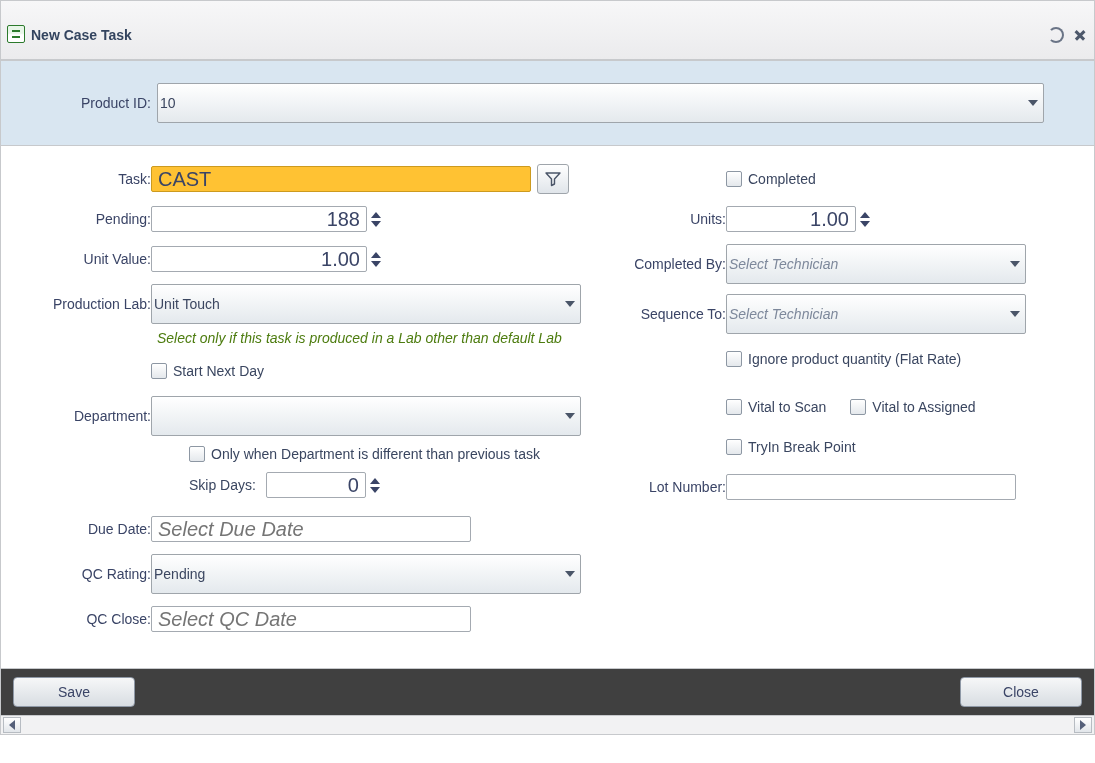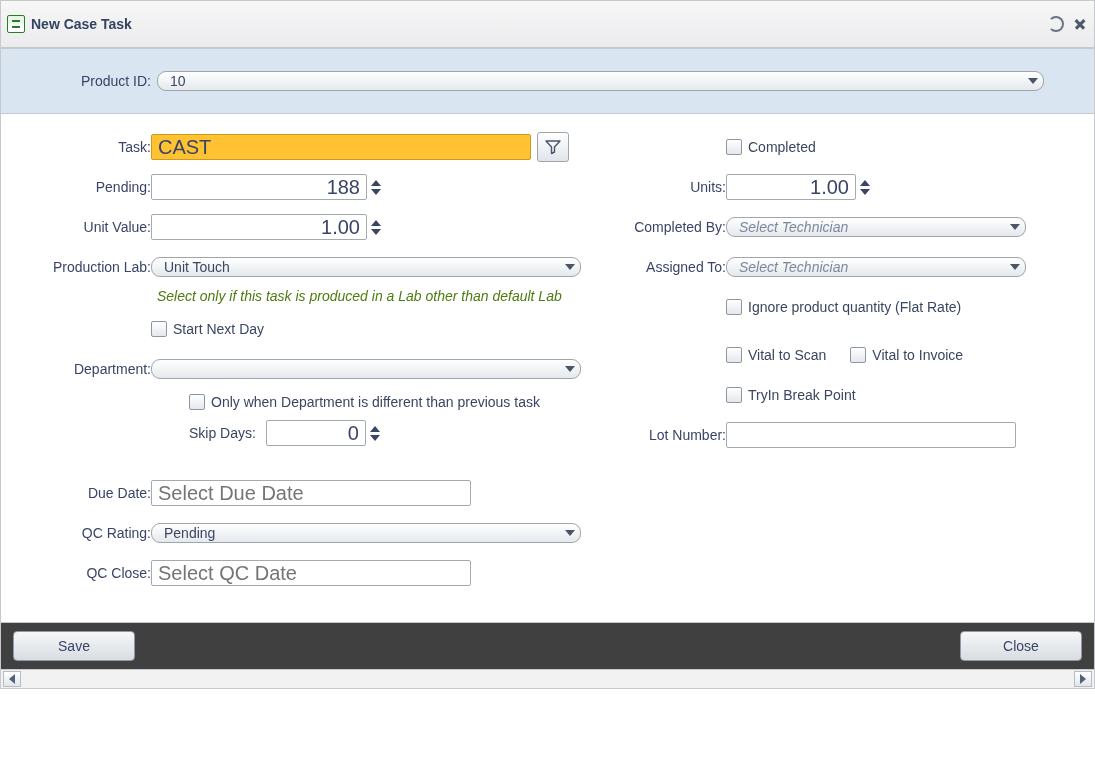--- a/index.html
+++ b/index.html
@@ -1,48 +1,48 @@
 <!DOCTYPE html>
 <html><head>
 <meta charset="utf-8">
 <style>
   html,body{margin:0;padding:0;font-family:"Segoe UI",Tahoma,Arial,sans-serif;font-size:14px;color:#3a4660;background:#fff}
   .window{width:1095px;border:1px solid #c7c9cc;box-sizing:border-box;position:relative;background:#fff}
   
-  .titlebar{display:flex;align-items:center;height:26px;padding:10px 6px;background:linear-gradient(to bottom,#f7f7f8,#ebebed);border-bottom:1px solid #c7c9cc}
+  .titlebar{display:flex;align-items:flex-end;height:26px;padding:16px 6px;background:linear-gradient(to bottom,#f7f7f8,#ebebed);border-bottom:1px solid #c7c9cc}
   .titlebar .app-icon{width:16px;height:16px;border:1px solid #2c7a2c;background:linear-gradient(to bottom,#e8f6e8 45%,#ffffff 55%);border-radius:2px;margin-right:6px;display:flex;align-items:center;justify-content:center}
   .titlebar .app-icon::before{content:"";width:8px;border-top:2px solid #2c7a2c;border-bottom:2px solid #2c7a2c;height:4px;display:block}
   .titlebar .title{font-weight:600;color:#33445f}
   .titlebar .spacer{flex:1}
   .titlebar .win-btn{width:16px;height:16px;margin-left:8px;display:flex;align-items:center;justify-content:center;color:#525e70;cursor:pointer}
   .titlebar .win-btn.refresh::before{content:"";width:12px;height:12px;border:2px solid #6a7486;border-left-color:transparent;border-radius:50%;display:block}
   .titlebar .win-btn.close{position:relative}
   .titlebar .win-btn.close::before,.titlebar .win-btn.close::after{content:"";position:absolute;left:2px;top:7px;width:12px;height:2.5px;background:#4d586b}
   .titlebar .win-btn.close::before{transform:rotate(45deg)}
   .titlebar .win-btn.close::after{transform:rotate(-45deg)}
   
   .band{display:flex;align-items:center;padding:22px 16px 22px 0;background:#d9e6f1;border-bottom:1px solid #c7c9cc;border-top:1px solid #c7c9cc}
   .band .label{width:150px;text-align:right;padding-right:6px;color:#3a4466}
   
-  .dropdown{display:flex;align-items:center;height:20px;border:1px solid #9fa5ab;border-radius:9px;background:linear-gradient(to bottom,#ffffff,#e4e9ed);box-sizing:border-box;color:#3b4660;padding:0 0 0 12px;position:relative;cursor:pointer}
+  .dropdown{display:flex;align-items:center;height:40px;border:1px solid #9fa5ab;border-radius:2px;background:linear-gradient(to bottom,#ffffff,#e4e9ed);box-sizing:border-box;color:#3b4660;padding:0 0 0 2px;position:relative;cursor:pointer}
   .dropdown .dd-text{flex:1;overflow:hidden;white-space:nowrap}
   .dropdown .placeholder{font-style:italic;color:#7d889b}
   .dropdown .dd-arrow{width:20px;display:flex;align-items:center;justify-content:center}
   .dd-arrow::before{content:"";width:0;height:0;border-left:5px solid transparent;border-right:5px solid transparent;border-top:6px solid #4a5568}
   .band .dropdown{flex:1;margin-right:34px}
   
   .form-area{display:flex;padding:18px 24px 24px 0;align-items:flex-start;border-bottom:1px solid #c7c9cc}
   .col{flex:0 0 50%}
   .row{display:flex;align-items:center;min-height:30px;margin-bottom:10px}
   .row .lbl{width:150px;text-align:right;color:#3a4466}
   .row .ctrl{display:flex;align-items:center}
   .col.right .row .lbl{width:145px}
   
   .textbox{height:26px;border:1px solid #a4aab1;border-radius:2px;background:#fff;box-sizing:border-box;padding:0 6px;color:#3a4466;font-family:inherit;font-size:20px;outline:none}
-  .textbox.placeholder{color:#6d28d9}
+  .textbox.placeholder{font-style:italic;color:#6d28d9}
   .task-input{width:380px;background:#ffc233;border:1px solid #cc9a1f}
   
   .filter-btn{width:30px;height:28px;margin-left:6px;border:1px solid #9fa5ab;border-radius:3px;background:linear-gradient(to bottom,#ffffff,#e0e5ea);display:flex;align-items:center;justify-content:center;cursor:pointer}
   .funnel-icon{display:block}
   
   .spinner{display:flex;align-items:center}
   .spinner .textbox{width:216px;text-align:right}
   .spin-arrows{display:flex;flex-direction:column;margin-left:4px}
   .spin-arrows .up,.spin-arrows .down{width:0;height:0;border-left:5px solid transparent;border-right:5px solid transparent;cursor:pointer}
   .spin-arrows .up{border-bottom:6px solid #3a4466;margin-bottom:3px}
@@ -50,21 +50,21 @@
   .right .spinner .textbox{width:130px}
   
   .help-note{margin:-4px 0 10px 156px;max-width:425px;font-style:italic;color:#4d7c0f}
   
   .chk{display:flex;align-items:center;cursor:pointer}
   .chk .box{width:14px;height:14px;border:1px solid #8d97a3;background:linear-gradient(to bottom,#fff,#e4e8ec);border-radius:2px;margin-right:6px}
   .row.chkrow .lbl{width:150px}
   .row.chkrow .ctrl{flex:1}
   .row.chkrow .chk{margin-right:24px}
   .sub-chk{margin-left:188px;display:flex;align-items:center;margin-bottom:10px}
-  .skip-row{margin-left:188px;display:flex;align-items:center;margin-bottom:32px}
+  .skip-row{margin-left:188px;display:flex;align-items:center;margin-bottom:16px}
   .skip-row .lbl2{margin-right:10px}
   .skip-row .textbox{width:100px;text-align:right}
   
   .col.right .dropdown{width:300px}
   
   .footer{display:flex;align-items:flex-end;padding:8px 12px;background:#404040}
   .btn{min-width:120px;height:28px;border:1px solid #8e98a6;border-radius:4px;background:linear-gradient(to bottom,#f6f7f8,#d8dde2);display:flex;align-items:center;justify-content:center;color:#3a4466;cursor:pointer;font-size:14px}
   .footer .spacer{flex:1}
   
   .scroll-track{height:18px;background:#f2f2f3;border-top:1px solid #c7c9cc;display:flex;justify-content:space-between;align-items:center;padding:0 2px}
@@ -237,21 +237,21 @@
         <div class="lbl">Completed By:</div>
         <div class="ctrl">
           <div class="dropdown">
             <div class="dd-text placeholder">Select Technician</div>
             <div class="dd-arrow"></div>
           </div>
         </div>
       </div>
 
       <div class="row">
-        <div class="lbl">Assigned To:</div>
+        <div class="lbl">Sequence To:</div>
         <div class="ctrl">
           <div class="dropdown">
             <div class="dd-text placeholder">Select Technician</div>
             <div class="dd-arrow"></div>
           </div>
         </div>
       </div>
 
       <div class="row chkrow">
         <div class="lbl"></div>
@@ -265,21 +265,21 @@
 
       <div class="row chkrow" style="margin-top:18px">
         <div class="lbl"></div>
         <div class="ctrl">
           <label class="chk">
             <span class="box"></span>
             <span>Vital to Scan</span>
           </label>
           <label class="chk">
             <span class="box"></span>
-            <span>Vital to Invoice</span>
+            <span>Vital to Assigned</span>
           </label>
         </div>
       </div>
 
       <div class="row chkrow">
         <div class="lbl"></div>
         <div class="ctrl">
           <label class="chk">
             <span class="box"></span>
             <span>TryIn Break Point</span>

